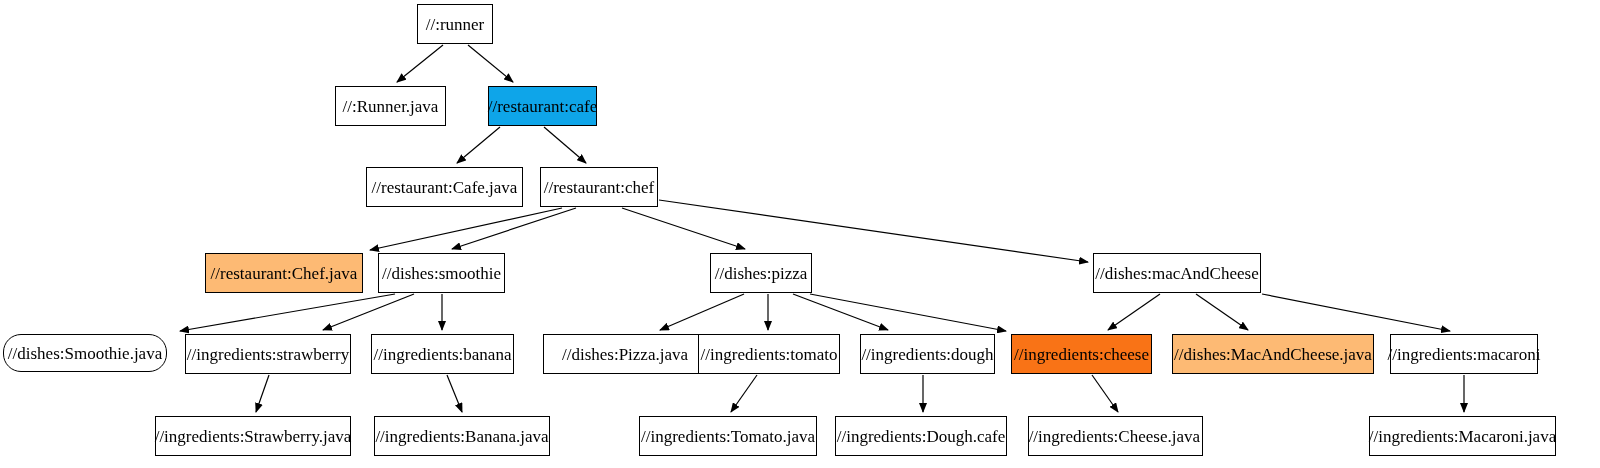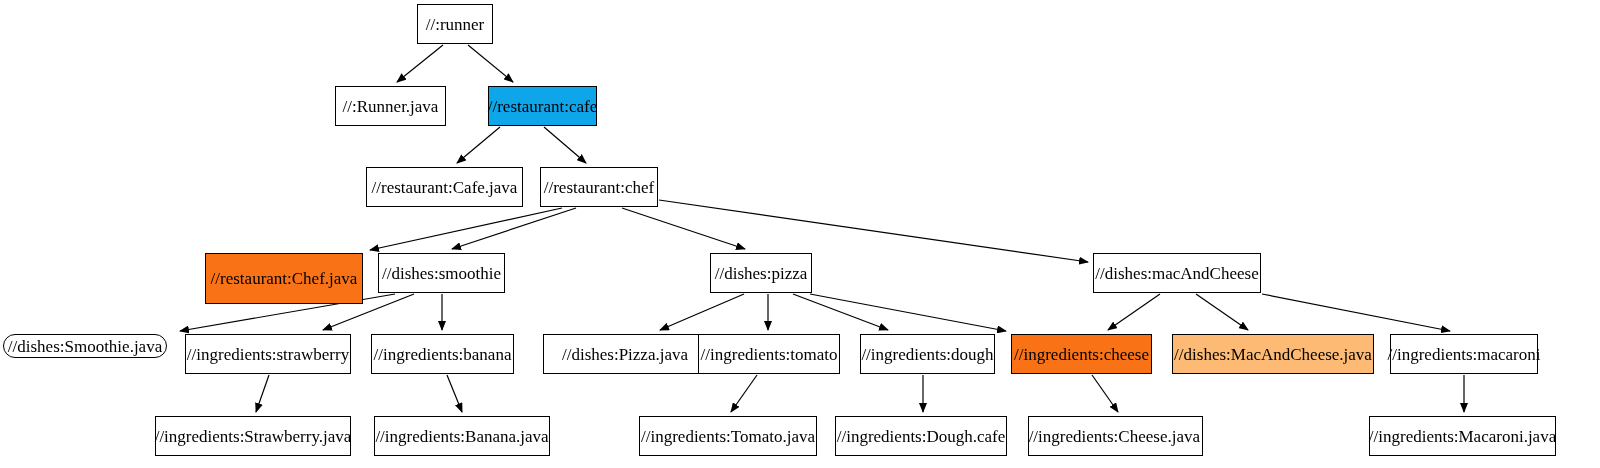--- a/index.html
+++ b/index.html
@@ -88,33 +88,33 @@
       </div>
       <div class="node" style="left: 462px; top: 86px; width: 109px; height: 40px; background: #0ea5e9; border-color: rgb(0, 0, 0); margin-left: 26px;">
         <span class="node-label">//restaurant:cafe</span>
       </div>
       <div class="node" style="left: 366px; top: 167px; width: 157px; height: 40px; background: rgb(255, 255, 255); border-color: rgb(0, 0, 0);">
         <span class="node-label">//restaurant:Cafe.java</span>
       </div>
       <div class="node" style="left: 540px; top: 167px; width: 118px; height: 40px; background: rgb(255, 255, 255); border-color: rgb(0, 0, 0);">
         <span class="node-label">//restaurant:chef</span>
       </div>
-      <div class="node" style="left: 205px; top: 253px; width: 158px; height: 51px; background: #f97316; border-color: rgb(0, 0, 0);">
+      <div class="node" style="left: 205px; top: 253px; width: 158px; height: 40px; background: #fdba74; border-color: rgb(0, 0, 0);">
         <span class="node-label">//restaurant:Chef.java</span>
       </div>
       <div class="node" style="left: 378px; top: 253px; width: 127px; height: 40px; background: rgb(255, 255, 255); border-color: rgb(0, 0, 0); align-items: center;">
         <span class="node-label">//dishes:smoothie</span>
       </div>
       <div class="node" style="left: 710px; top: 253px; width: 102px; height: 40px; background: rgb(255, 255, 255); border-color: rgb(0, 0, 0);">
         <span class="node-label">//dishes:pizza</span>
       </div>
       <div class="node" style="left: 1093px; top: 253px; width: 168px; height: 40px; background: rgb(255, 255, 255); border-color: rgb(0, 0, 0);">
         <span class="node-label">//dishes:macAndCheese</span>
       </div>
-      <div class="node" style="left: 3px; top: 334px; width: 164px; height: 24px; background: rgb(255, 255, 255); border-color: rgb(0, 0, 0); border-radius: 18px;">
+      <div class="node" style="left: 3px; top: 334px; width: 164px; height: 38px; background: rgb(255, 255, 255); border-color: rgb(0, 0, 0); border-radius: 18px;">
         <span class="node-label">//dishes:Smoothie.java</span>
       </div>
       <div class="node" style="left: 185px; top: 334px; width: 166px; height: 40px; background: rgb(255, 255, 255); border-color: rgb(0, 0, 0);">
         <span class="node-label">//ingredients:strawberry</span>
       </div>
       <div class="node" style="left: 371px; top: 334px; width: 143px; height: 40px; background: rgb(255, 255, 255); border-color: rgb(0, 0, 0);">
         <span class="node-label">//ingredients:banana</span>
       </div>
       <div class="node" style="left: 543px; top: 334px; width: 164px; height: 40px; background: rgb(255, 255, 255); border-color: rgb(0, 0, 0);">
         <span class="node-label">//dishes:Pizza.java</span>

